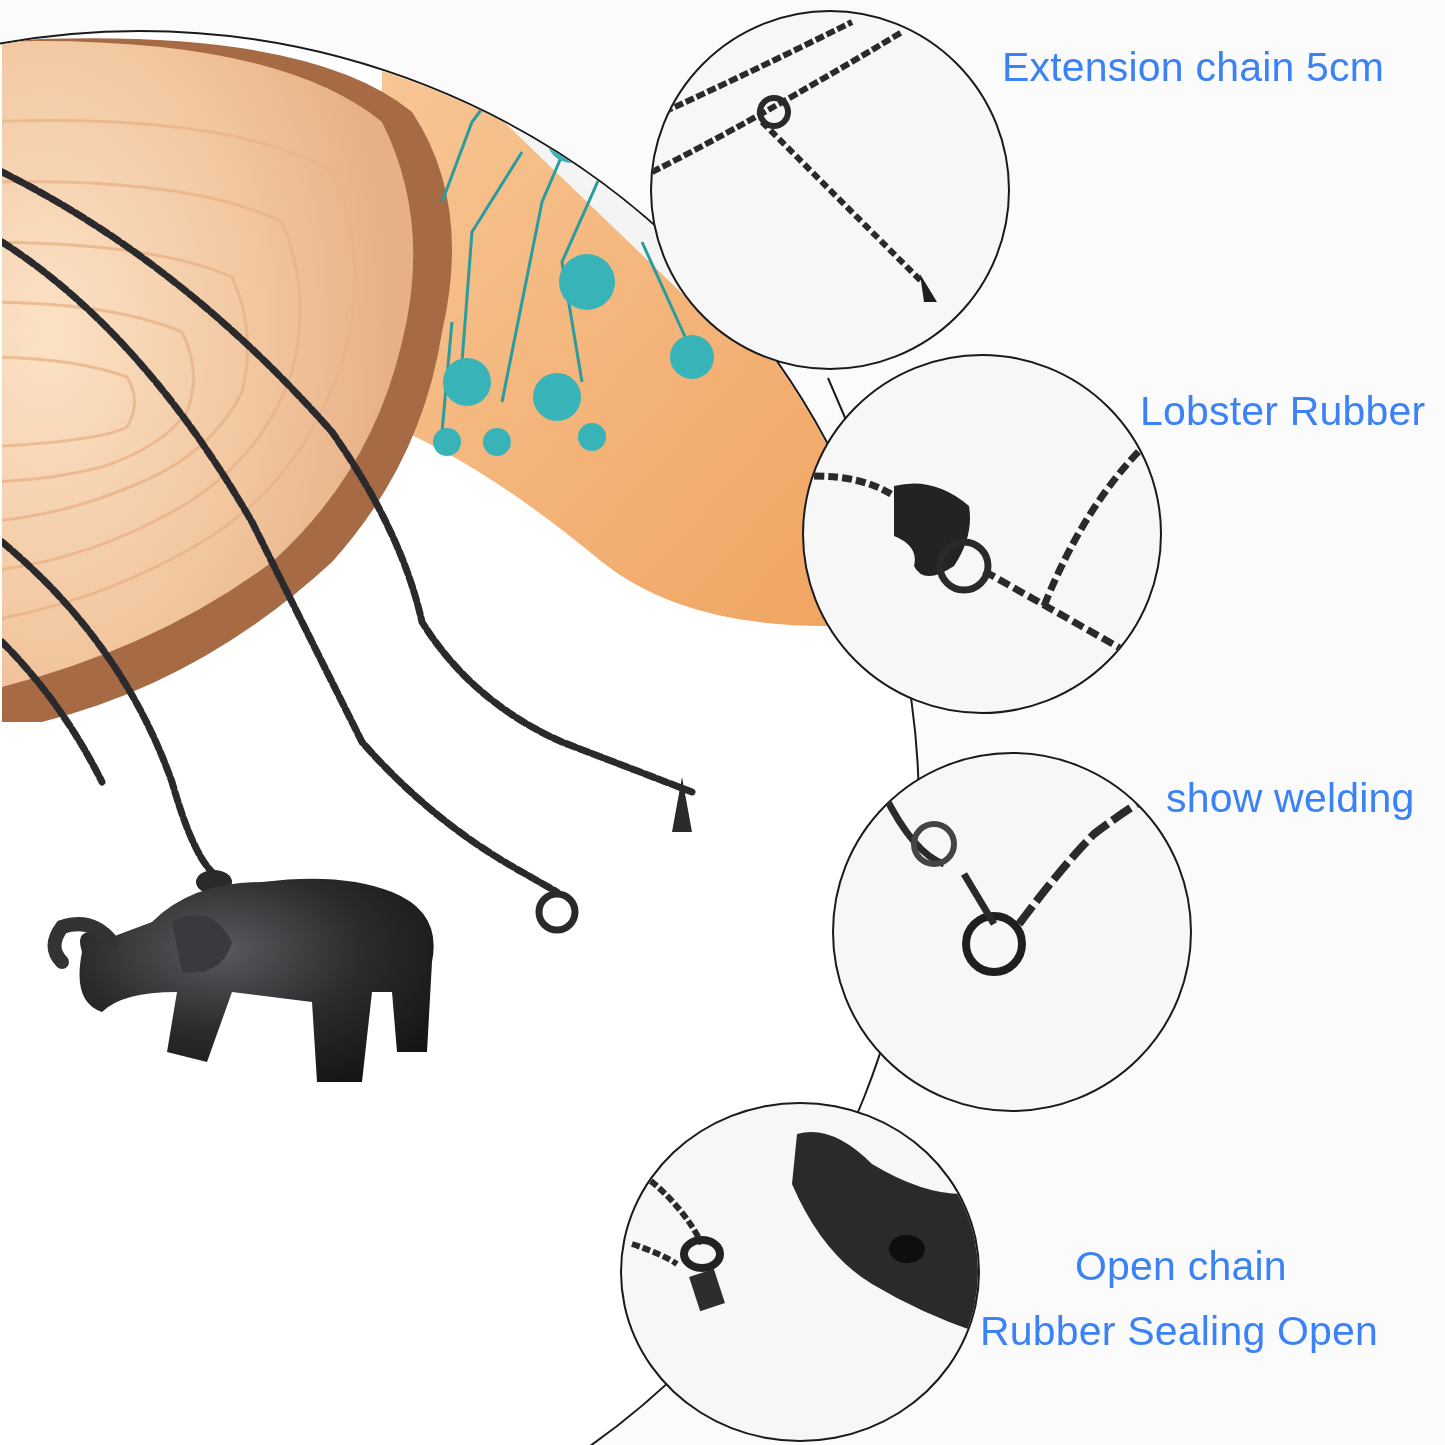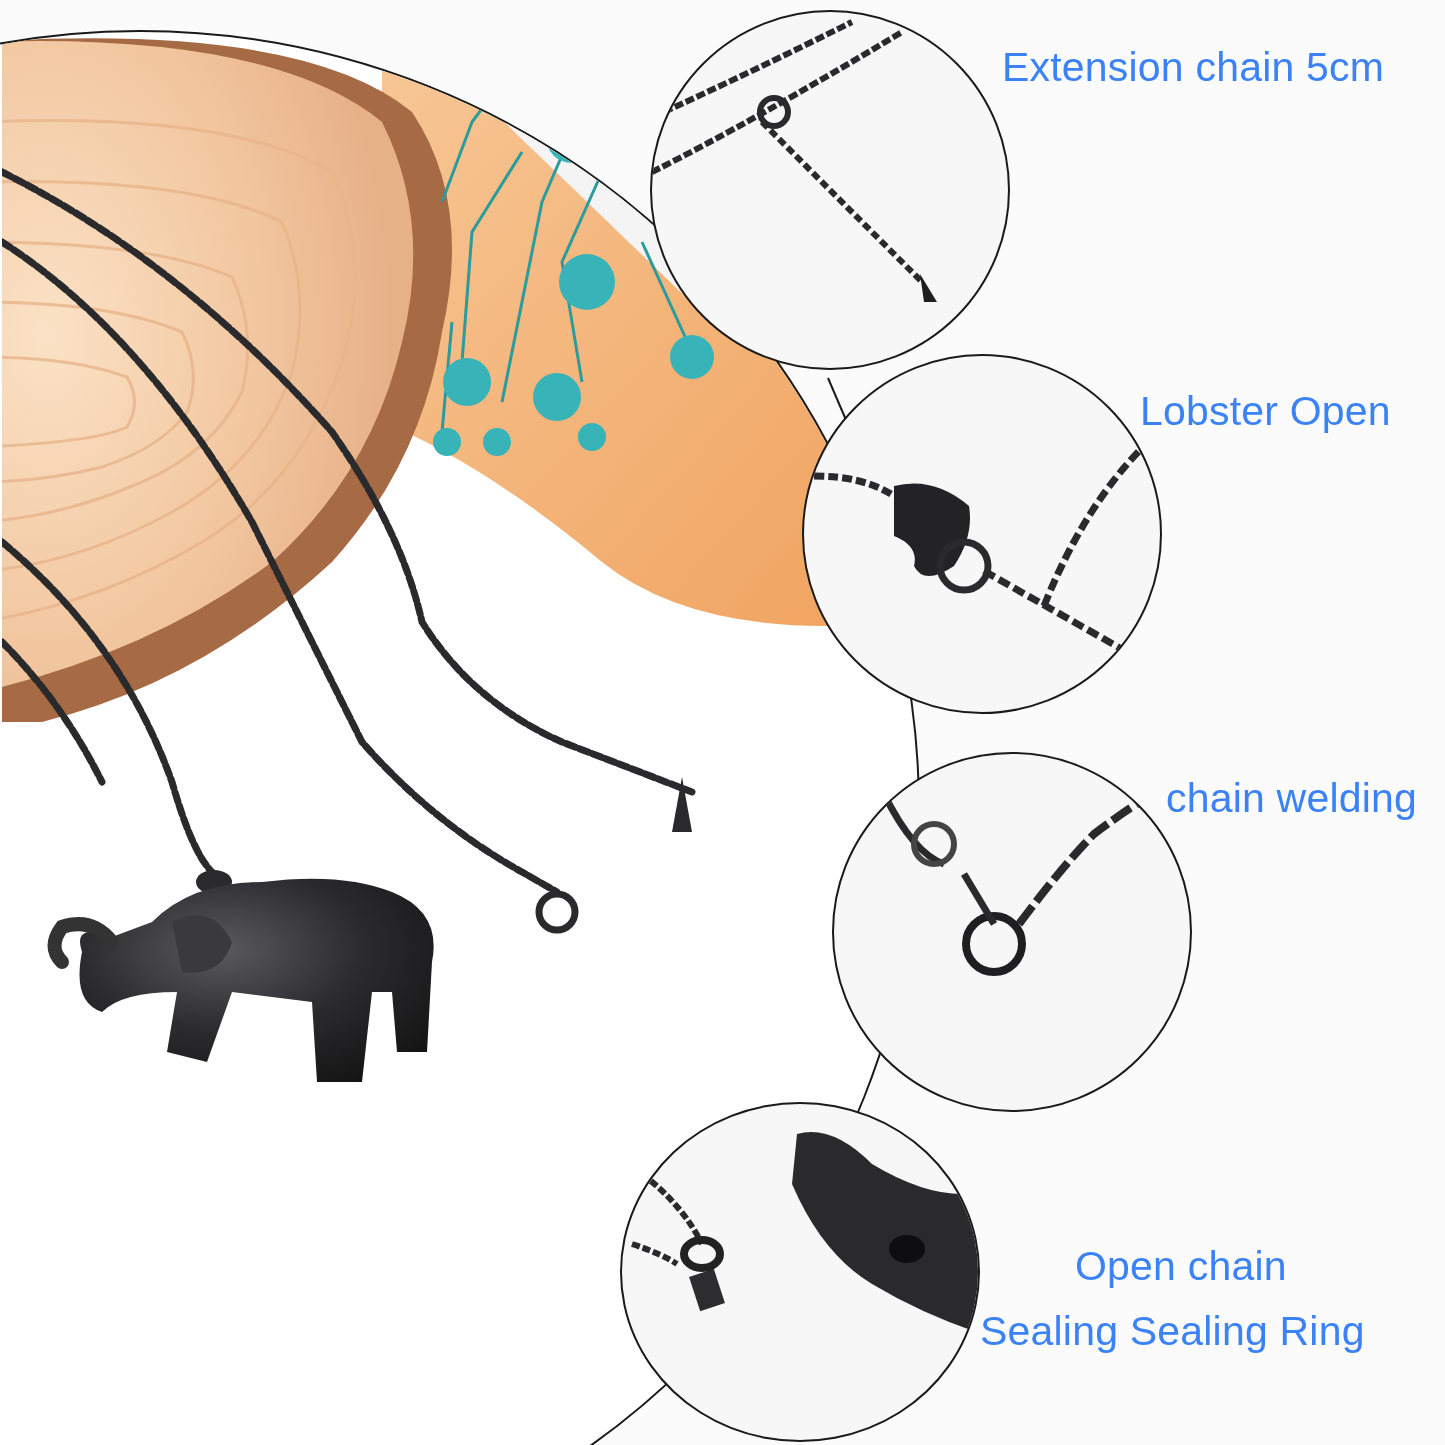--- a/index.html
+++ b/index.html
@@ -126,37 +126,37 @@
 
 <div class="detail" style="left:802px; top:354px; width:360px; height:360px;">
   <svg width="360" height="360">
     <path d="M10 120 Q60 120 90 140" fill="none" stroke="#2a2a2c" stroke-width="7" stroke-dasharray="10 4"></path>
     <path d="M90 130 Q130 120 165 150 Q170 180 150 210 Q120 230 110 210 Q115 190 90 180 Z" fill="#232326"></path>
     <circle cx="160" cy="210" r="24" fill="none" stroke="#2a2a2c" stroke-width="7"></circle>
     <path d="M180 215 L330 300" fill="none" stroke="#2a2a2c" stroke-width="7" stroke-dasharray="12 5"></path>
     <path d="M240 250 Q280 150 340 90" fill="none" stroke="#2a2a2c" stroke-width="7" stroke-dasharray="12 5"></path>
   </svg>
 </div>
-<div class="label" style="left:1140px; top:388px;">Lobster Open</div>
+<div class="label" style="left:1140px; top:388px;">Lobster Rubber</div>
 
 <div class="detail" style="left:832px; top:752px; width:360px; height:360px;">
   <svg width="360" height="360">
     <path d="M50 40 Q80 100 110 110" fill="none" stroke="#2a2a2c" stroke-width="7"></path>
     <circle cx="100" cy="90" r="20" fill="none" stroke="#444" stroke-width="6"></circle>
     <circle cx="160" cy="190" r="28" fill="none" stroke="#1f1f22" stroke-width="8"></circle>
     <path d="M130 120 L160 170" fill="none" stroke="#2a2a2c" stroke-width="7"></path>
     <path d="M185 170 Q230 110 260 80 Q300 50 320 40" fill="none" stroke="#2a2a2c" stroke-width="8" stroke-dasharray="22 6"></path>
   </svg>
 </div>
-<div class="label" style="left:1166px; top:775px;">chain welding</div>
+<div class="label" style="left:1166px; top:775px;">show welding</div>
 
 <div class="detail" style="left:620px; top:1102px; width:360px; height:340px;">
   <svg width="360" height="340">
     <path d="M20 70 Q60 100 80 140" fill="none" stroke="#2a2a2c" stroke-width="6" stroke-dasharray="8 3"></path>
     <path d="M10 140 Q40 150 55 160" fill="none" stroke="#2a2a2c" stroke-width="6" stroke-dasharray="8 3"></path>
     <ellipse cx="80" cy="150" rx="18" ry="14" fill="none" stroke="#222" stroke-width="8"></ellipse>
     <rect x="72" y="168" width="26" height="36" fill="#2d2d30" transform="rotate(-18 85 186)"></rect>
     <path d="M175 30 Q210 20 250 60 Q300 90 340 90 L360 90 L360 230 Q300 210 250 180 Q200 150 170 80 Z" fill="#2a2a2d"></path>
     <ellipse cx="285" cy="145" rx="18" ry="14" fill="#0e0e10"></ellipse>
   </svg>
 </div>
 <div class="label center" style="left:1075px; top:1243px;">Open chain</div>
-<div class="label center" style="left:980px; top:1308px;">Sealing Sealing Ring</div>
+<div class="label center" style="left:980px; top:1308px;">Rubber Sealing Open</div>
 
 </body></html>

